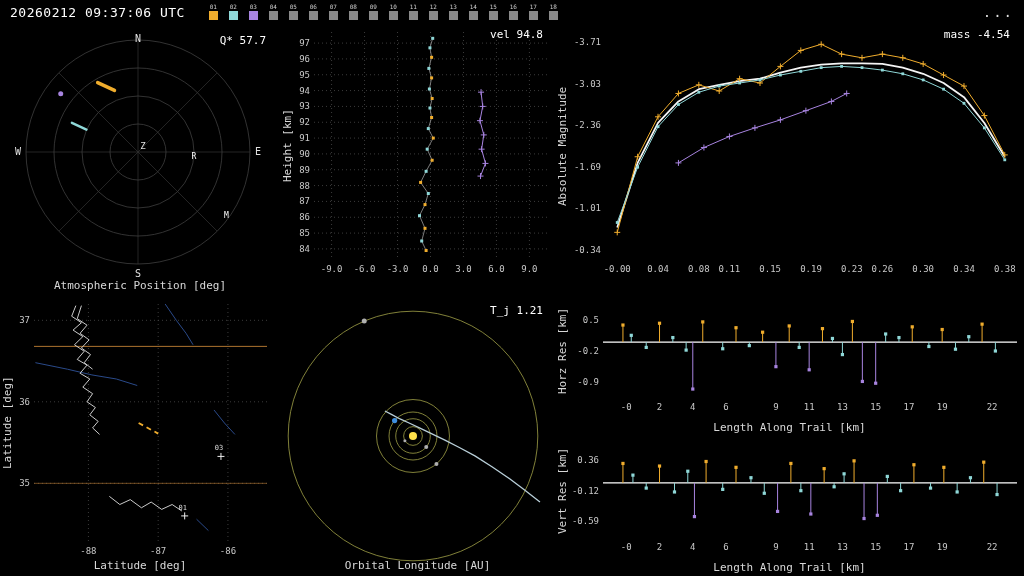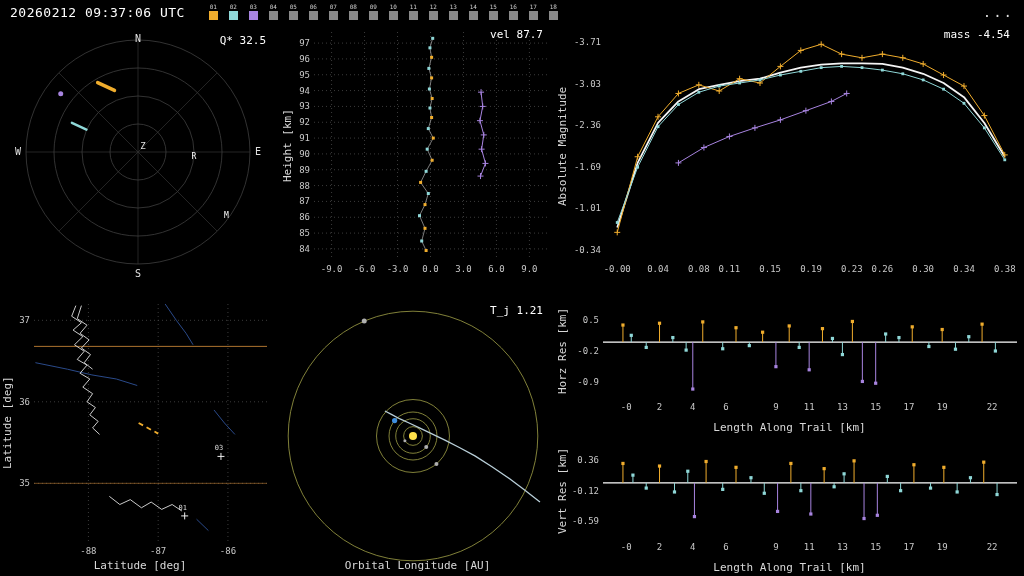--- a/index.html
+++ b/index.html
@@ -122,21 +122,22 @@
         <text x="138" y="253" text-anchor="middle" font-size="10" fill="#e0e0e0">S</text>
         <text x="18" y="131" text-anchor="middle" font-size="10" fill="#e0e0e0">W</text>
         <text x="258" y="131" text-anchor="middle" font-size="10" fill="#e0e0e0">E</text>
         <text x="143" y="125" text-anchor="middle" font-size="9" fill="#e0e0e0">Z</text>
         <text x="194" y="134.72" text-anchor="middle" font-size="8" fill="#ffffff">R</text>
         <text x="226.48000000000002" y="194.07999999999998" text-anchor="middle" font-size="8" fill="#ffffff">M</text>
         <line x1="97.68" y1="58.56" x2="114.48" y2="66.39999999999999" stroke="#f0ad2d" stroke-width="3.5" stroke-linecap="round"></line>
         <line x1="71.92" y1="98.88" x2="86.47999999999999" y2="105.6" stroke="#8fd8d8" stroke-width="2.5" stroke-linecap="round"></line>
         <circle cx="60.72" cy="69.75999999999999" r="2.5" fill="#a884e0"></circle>
       </svg>
-    <div class="corner" style="top:10px;right:14px;">Q* 32.5</div>
+    <div class="corner" style="top:10px;right:14px;">Q* 57.7</div>
+    <div class="xlabel" style="bottom:4px;">Atmospheric Position [deg]</div>
   </section>
 
   <section class="panel" id="p-trail" style="left:280px;top:24px;width:275px;height:272px;">
     <svg id="svg-trail">
         <line x1="51.58490566037736" y1="8" x2="51.58490566037736" y2="236" stroke="#4a4a4a" stroke-width="0.8" stroke-dasharray="1,3"></line>
         <line x1="84.5566037735849" y1="8" x2="84.5566037735849" y2="236" stroke="#4a4a4a" stroke-width="0.8" stroke-dasharray="1,3"></line>
         <line x1="117.52830188679245" y1="8" x2="117.52830188679245" y2="236" stroke="#4a4a4a" stroke-width="0.8" stroke-dasharray="1,3"></line>
         <line x1="150.5" y1="8" x2="150.5" y2="236" stroke="#4a4a4a" stroke-width="0.8" stroke-dasharray="1,3"></line>
         <line x1="183.47169811320754" y1="8" x2="183.47169811320754" y2="236" stroke="#4a4a4a" stroke-width="0.8" stroke-dasharray="1,3"></line>
         <line x1="216.4433962264151" y1="8" x2="216.4433962264151" y2="236" stroke="#4a4a4a" stroke-width="0.8" stroke-dasharray="1,3"></line>
@@ -200,21 +201,21 @@
         <rect x="144.60377358490567" y="224.99999999999986" width="3" height="3" fill="#f0ad2d"></rect>
         <polyline points="201.0566037735849,68.1666666666666 202.70518867924528,82.41666666666669 199.95754716981133,96.66666666666677 203.80424528301887,110.91666666666663 201.6061320754717,125.1666666666667 205.45283018867926,139.41666666666657 200.5070754716981,152.0833333333334" fill="none" stroke="#a884e0" stroke-width="1"></polyline>
         <path d="M198.0566037735849 68.1666666666666H204.0566037735849M201.0566037735849 65.1666666666666V71.1666666666666" stroke="#a884e0" stroke-width="1" fill="none"></path>
         <path d="M199.70518867924528 82.41666666666669H205.70518867924528M202.70518867924528 79.41666666666669V85.41666666666669" stroke="#a884e0" stroke-width="1" fill="none"></path>
         <path d="M196.95754716981133 96.66666666666677H202.95754716981133M199.95754716981133 93.66666666666677V99.66666666666677" stroke="#a884e0" stroke-width="1" fill="none"></path>
         <path d="M200.80424528301887 110.91666666666663H206.80424528301887M203.80424528301887 107.91666666666663V113.91666666666663" stroke="#a884e0" stroke-width="1" fill="none"></path>
         <path d="M198.6061320754717 125.1666666666667H204.6061320754717M201.6061320754717 122.1666666666667V128.16666666666669" stroke="#a884e0" stroke-width="1" fill="none"></path>
         <path d="M202.45283018867926 139.41666666666657H208.45283018867926M205.45283018867926 136.41666666666657V142.41666666666657" stroke="#a884e0" stroke-width="1" fill="none"></path>
         <path d="M197.5070754716981 152.0833333333334H203.5070754716981M200.5070754716981 149.0833333333334V155.0833333333334" stroke="#a884e0" stroke-width="1" fill="none"></path>
       </svg>
-    <div class="corner" style="top:4px;right:12px;">vel 87.7</div>
+    <div class="corner" style="top:4px;right:12px;">vel 94.8</div>
     <div class="ylabel" style="top:8px;height:228px;">Height [km]</div>
   </section>
 
   <section class="panel" id="p-mag" style="left:555px;top:24px;width:469px;height:272px;">
     <svg id="svg-mag">
         <text x="62.23762376237624" y="248" text-anchor="middle" font-size="9" fill="#c8c8c8">-0.00</text>
         <text x="103.02970297029702" y="248" text-anchor="middle" font-size="9" fill="#c8c8c8">0.04</text>
         <text x="143.8217821782178" y="248" text-anchor="middle" font-size="9" fill="#c8c8c8">0.08</text>
         <text x="174.41584158415841" y="248" text-anchor="middle" font-size="9" fill="#c8c8c8">0.11</text>
         <text x="215.2079207920792" y="248" text-anchor="middle" font-size="9" fill="#c8c8c8">0.15</text>

